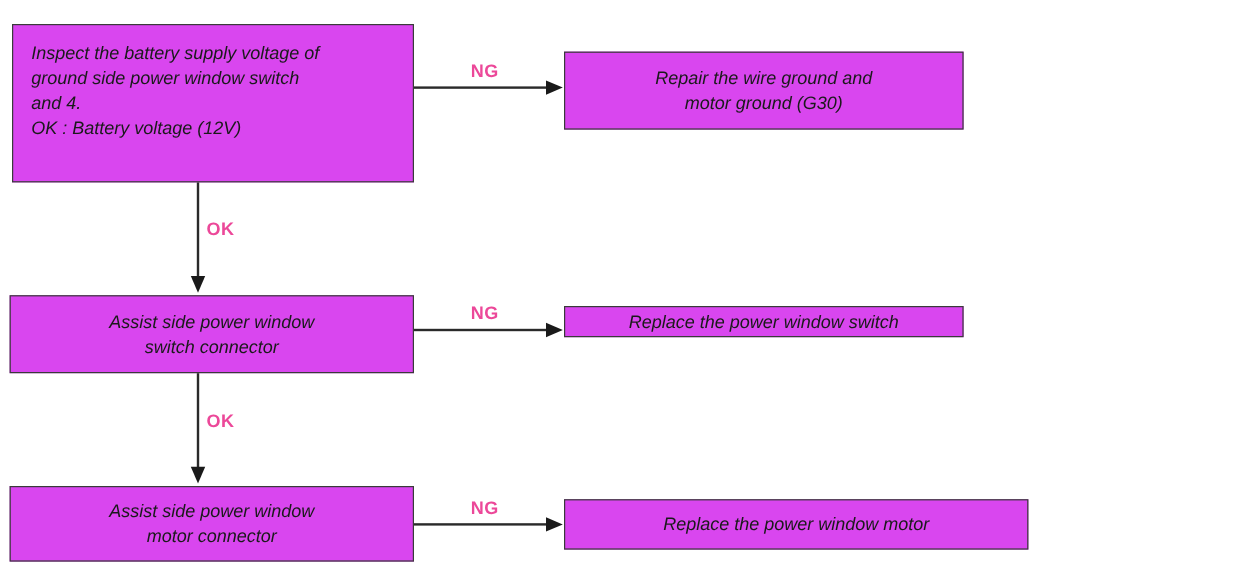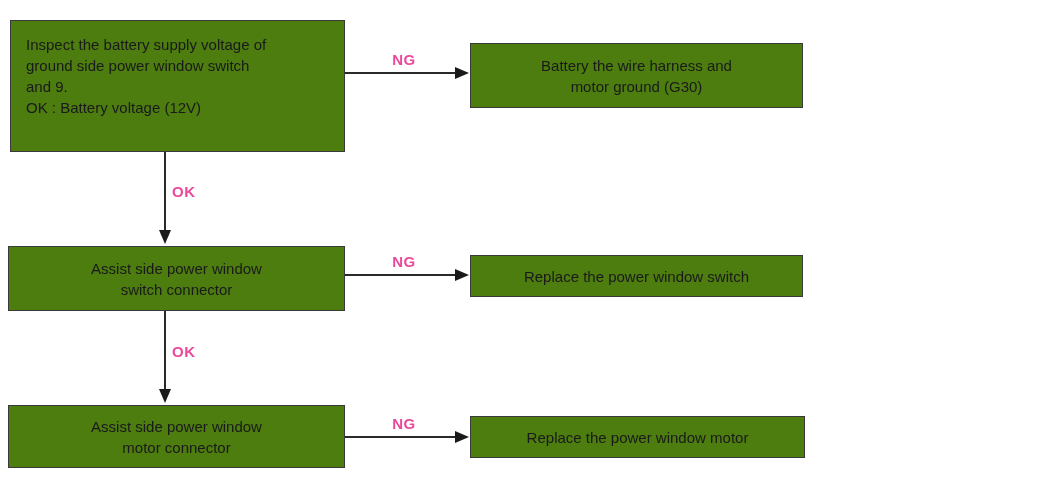--- a/index.html
+++ b/index.html
@@ -11,26 +11,27 @@
     position: relative;
     width: 1050px;
     height: 490px;
     background: #ffffff;
     font-family: "Liberation Sans", "DejaVu Sans", sans-serif;
     color: #1a1a1a;
     overflow: hidden;
   }
   .box {
     position: absolute;
-    background: #4d7c0f;
+    background: #d946ef;
     border: 1.5px solid #3a3a3a;
     box-sizing: border-box;
     font-size: 15px;
     line-height: 21px;
     color: #1a1a1a;
+    font-style: italic;
   }
   .box.left-text {
     text-align: left;
     padding: 13px 10px 0 15px;
   }
   .box.center-text {
     display: flex;
     flex-direction: column;
     justify-content: center;
     align-items: center;
@@ -73,60 +74,60 @@
   }
 </style>
 </head>
 <body>
 
 <div class="canvas">
 
   <div class="box left-text" style="left:10px; top:20px; width:335px; height:132px;">
     <div>Inspect the battery supply voltage of</div>
     <div>ground side power window switch</div>
-    <div>and 9.</div>
+    <div>and 4.</div>
     <div>OK : Battery voltage (12V)</div>
   </div>
 
   <div class="h-line" style="left:345px; top:72px; width:111px;"></div>
   <div class="arrow-right" style="left:455px; top:67px;"></div>
   <div class="branch-label" style="left:380px; top:51px;">NG</div>
 
   <div class="box center-text" style="left:470px; top:43px; width:333px; height:65px;">
-    <div>Battery the wire harness and</div>
+    <div>Repair the wire ground and</div>
     <div>motor ground (G30)</div>
   </div>
 
   <div class="v-line" style="left:164px; top:152px; height:79px;"></div>
   <div class="arrow-down" style="left:159px; top:230px;"></div>
   <div class="branch-label" style="left:172px; top:183px; text-align:left;">OK</div>
 
   <div class="box center-text" style="left:8px; top:246px; width:337px; height:65px;">
     <div>Assist side power window</div>
     <div>switch connector</div>
   </div>
 
   <div class="h-line" style="left:345px; top:274px; width:111px;"></div>
   <div class="arrow-right" style="left:455px; top:269px;"></div>
   <div class="branch-label" style="left:380px; top:253px;">NG</div>
 
-  <div class="box center-text" style="left:470px; top:255px; width:333px; height:42px;">
+  <div class="box center-text" style="left:470px; top:255px; width:333px; height:26px;">
     <div>Replace the power window switch</div>
   </div>
 
   <div class="v-line" style="left:164px; top:311px; height:79px;"></div>
   <div class="arrow-down" style="left:159px; top:389px;"></div>
   <div class="branch-label" style="left:172px; top:343px; text-align:left;">OK</div>
 
   <div class="box center-text" style="left:8px; top:405px; width:337px; height:63px;">
     <div>Assist side power window</div>
     <div>motor connector</div>
   </div>
 
   <div class="h-line" style="left:345px; top:436px; width:111px;"></div>
   <div class="arrow-right" style="left:455px; top:431px;"></div>
   <div class="branch-label" style="left:380px; top:415px;">NG</div>
 
-  <div class="box center-text" style="left:470px; top:416px; width:335px; height:42px;">
+  <div class="box center-text" style="left:470px; top:416px; width:387px; height:42px;">
     <div>Replace the power window motor</div>
   </div>
 
 </div>
 
 </body></html>

